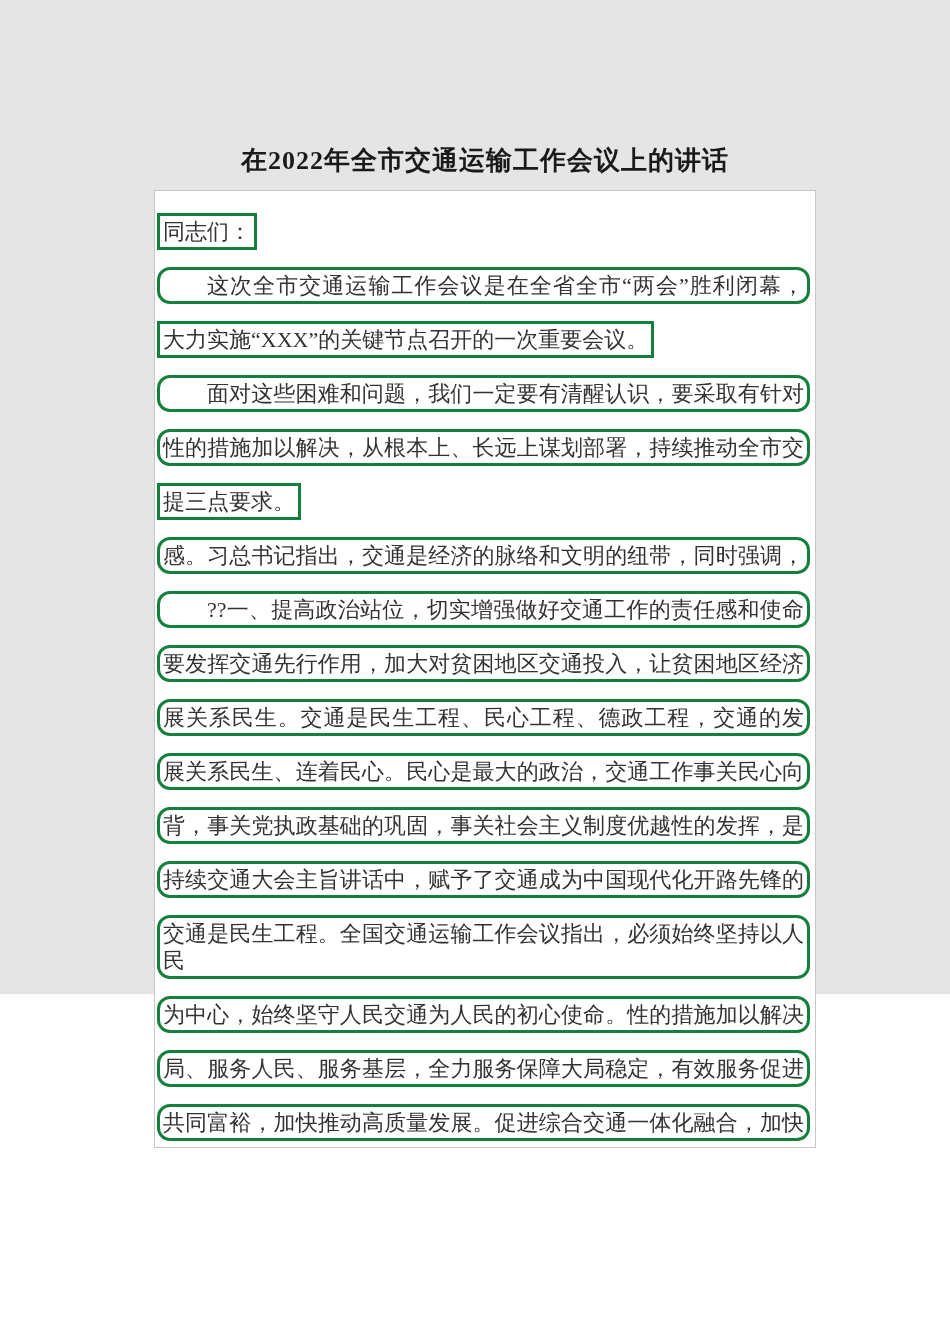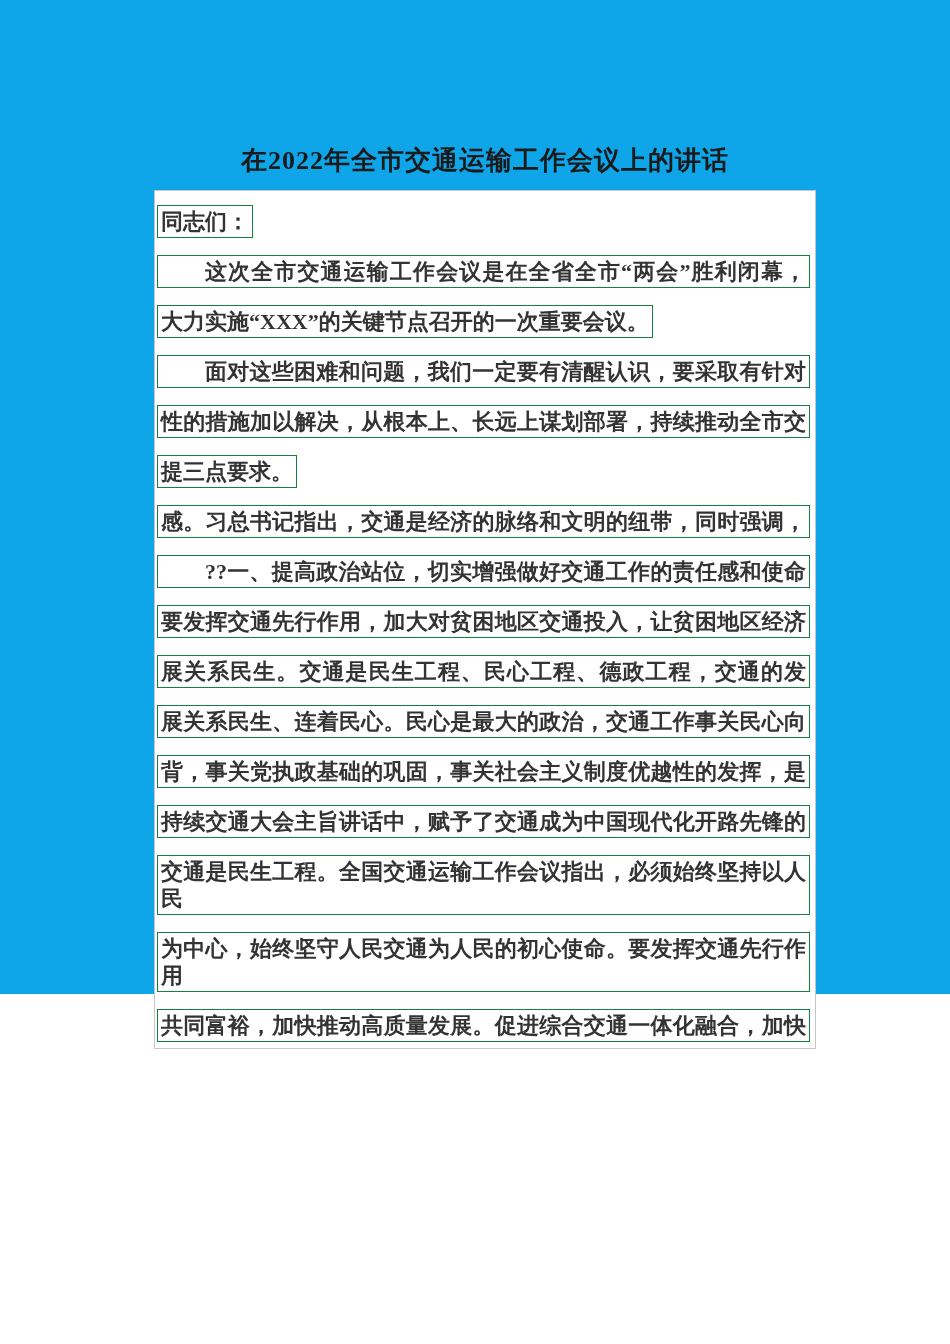--- a/index.html
+++ b/index.html
@@ -9,21 +9,21 @@
   }
   body {
     width: 950px;
     height: 1344px;
     position: relative;
     font-family: "Liberation Serif", "DejaVu Serif", serif;
   }
   .page {
     width: 950px;
     height: 994px;
-    background: #0ea5e9;
+    background: #e5e5e5;
     box-sizing: border-box;
     padding-top: 146px;
     padding-left: 20px;
   }
   .title {
     margin: 0 0 14px 0;
     font-size: 26px;
     line-height: 30px;
     font-weight: bold;
     text-align: center;
@@ -37,38 +37,39 @@
     box-sizing: border-box;
     border: 1px solid #c6c6c6;
     background: #ffffff;
     padding: 14px 5px 6px 2px;
   }
   .linebox {
     display: block;
     width: fit-content;
     max-width: 100%;
     box-sizing: border-box;
-    border: 1px solid #15803d;
+    border: 3px solid #15803d;
     background: #ffffff;
     padding: 2px 3px;
-    margin: 0 0 17px 0;
+    margin: 8px 0 17px 0;
     font-size: 22px;
     line-height: 27px;
     color: #333333;
     white-space: nowrap;
-    font-weight: 700;
+    font-weight: 400;
   }
   .linebox:last-child {
     margin-bottom: 0;
   }
   .full {
     width: 100%;
     white-space: normal;
     text-align: justify;
     text-align-last: justify;
+    border-radius: 13px;
   }
   .indent {
     text-indent: 2em;
   }
 </style>
 </head>
 <body>
 
 <div class="page">
 
@@ -82,17 +83,18 @@
     <div class="linebox full">性的措施加以解决，从根本上、长远上谋划部署，持续推动全市交</div>
     <div class="linebox">提三点要求。</div>
     <div class="linebox full">感。习总书记指出，交通是经济的脉络和文明的纽带，同时强调，</div>
     <div class="linebox full indent">??一、提高政治站位，切实增强做好交通工作的责任感和使命</div>
     <div class="linebox full">要发挥交通先行作用，加大对贫困地区交通投入，让贫困地区经济</div>
     <div class="linebox full">展关系民生。交通是民生工程、民心工程、德政工程，交通的发</div>
     <div class="linebox full">展关系民生、连着民心。民心是最大的政治，交通工作事关民心向</div>
     <div class="linebox full">背，事关党执政基础的巩固，事关社会主义制度优越性的发挥，是</div>
     <div class="linebox full">持续交通大会主旨讲话中，赋予了交通成为中国现代化开路先锋的</div>
     <div class="linebox full">交通是民生工程。全国交通运输工作会议指出，必须始终坚持以人民</div>
-    <div class="linebox full">为中心，始终坚守人民交通为人民的初心使命。要发挥交通先行作用</div>
+    <div class="linebox full">为中心，始终坚守人民交通为人民的初心使命。性的措施加以解决</div>
+    <div class="linebox full">局、服务人民、服务基层，全力服务保障大局稳定，有效服务促进</div>
     <div class="linebox full">共同富裕，加快推动高质量发展。促进综合交通一体化融合，加快</div>
   </div>
 
 </div>
 
 </body></html>

